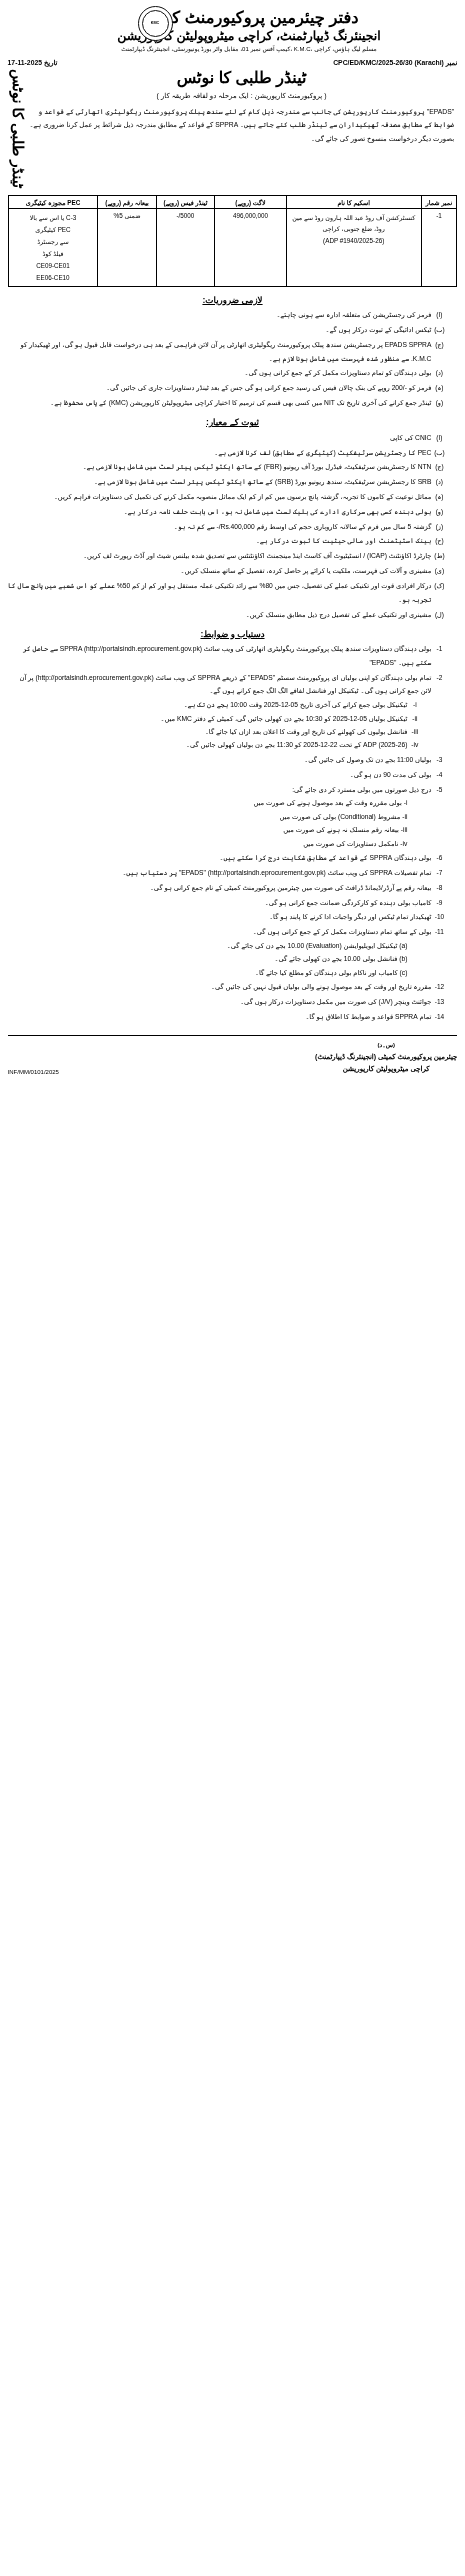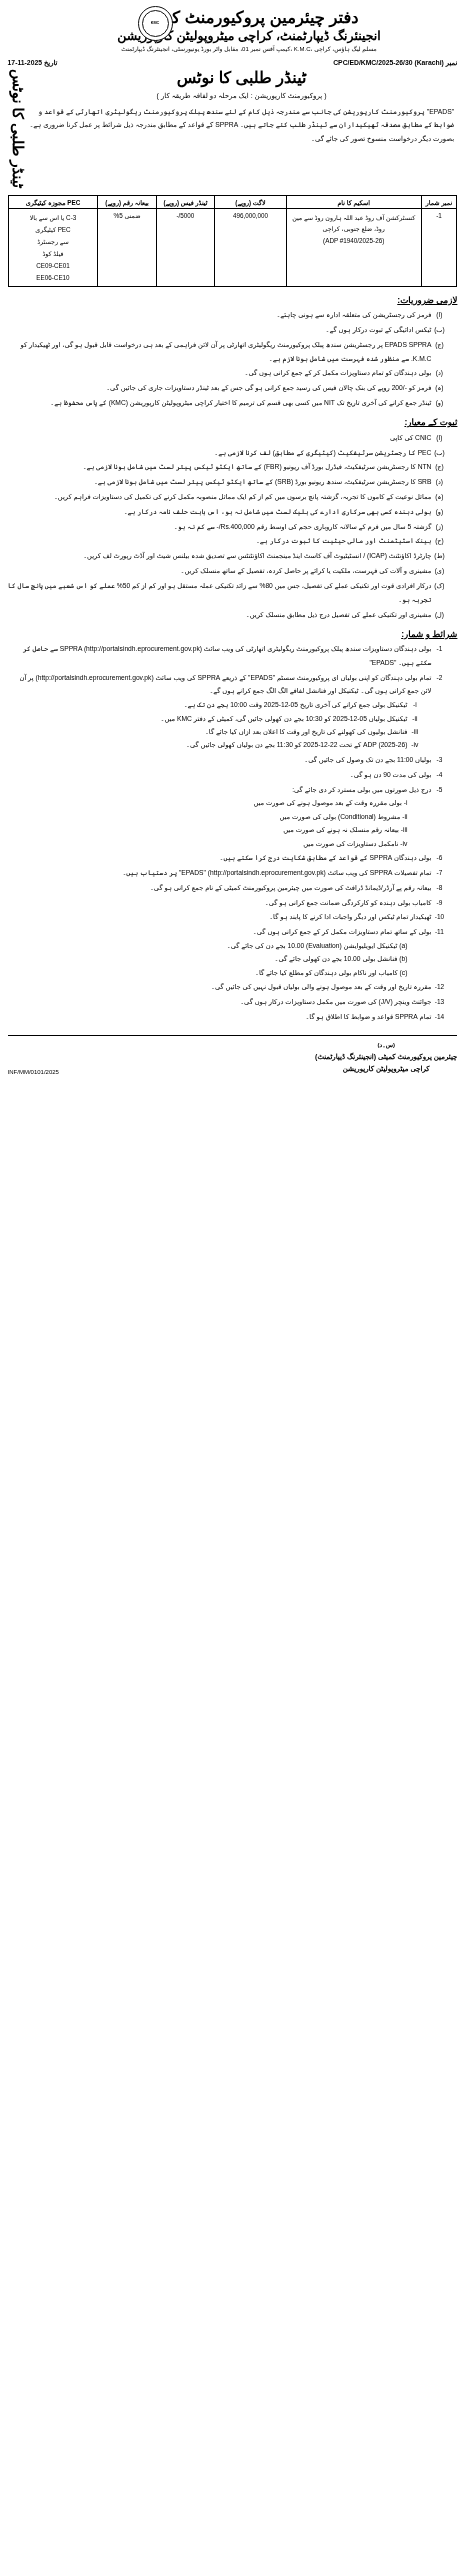--- a/index.html
+++ b/index.html
@@ -121,21 +121,21 @@
   .col-name { width: 30%; }
   .col-amt { width: 16%; }
   .col-fee { width: 13%; }
   .col-earn { width: 13%; }
   .col-pec { width: 20%; }
   .cell-left { text-align: right; line-height: 1.8; }
   .pec-lines { line-height: 1.9; }
 
   
   .section-title {
-    text-align: right;
+    text-align: center;
     font-size: 8.7px;
     font-weight: bold;
     margin: 7.6px 0 3.3px 0;
     text-decoration: underline;
   }
   ol.items {
     direction: rtl;
     margin: 0;
     padding: 0 12px 0 0;
     list-style: none;
@@ -272,21 +272,21 @@
     <li><span class="marker">(ہ)</span><span>مماثل نوعیت کے کاموں کا تجربہ، گزشتہ پانچ برسوں میں کم از کم ایک مماثل منصوبہ مکمل کرنے کی تکمیل کی دستاویزات فراہم کریں۔</span></li>
     <li><span class="marker">(و)</span><span>بولی دہندہ کسی بھی سرکاری ادارے کی بلیک لسٹ میں شامل نہ ہو، اس بابت حلف نامہ درکار ہے۔</span></li>
     <li><span class="marker">(ز)</span><span>گزشتہ 5 سال میں فرم کے سالانہ کاروباری حجم کی اوسط رقم Rs.400,000/- سے کم نہ ہو۔</span></li>
     <li><span class="marker">(ح)</span><span>بینک اسٹیٹمنٹ اور مالی حیثیت کا ثبوت درکار ہے۔</span></li>
     <li><span class="marker">(ط)</span><span>چارٹرڈ اکاؤنٹنٹ (ICAP) / انسٹیٹیوٹ آف کاسٹ اینڈ مینجمنٹ اکاؤنٹنٹس سے تصدیق شدہ بیلنس شیٹ اور آڈٹ رپورٹ لف کریں۔</span></li>
     <li><span class="marker">(ی)</span><span>مشینری و آلات کی فہرست، ملکیت یا کرائے پر حاصل کردہ، تفصیل کے ساتھ منسلک کریں۔</span></li>
     <li><span class="marker">(ک)</span><span>درکار افرادی قوت اور تکنیکی عملے کی تفصیل، جس میں 80% سے زائد تکنیکی عملہ مستقل ہو اور کم از کم 50% عملے کو اس شعبے میں پانچ سال کا تجربہ ہو۔</span></li>
     <li><span class="marker">(ل)</span><span>مشینری اور تکنیکی عملے کی تفصیل درج ذیل مطابق منسلک کریں۔</span></li>
   </ol>
 
-  <div class="section-title rtl">شرائط و شمار:</div>
+  <div class="section-title rtl">دستیاب و ضوابط:</div>
   <ol class="items">
 
     <li><span class="marker">1-</span><span>بولی دہندگان دستاویزات سندھ پبلک پروکیورمنٹ ریگولیٹری اتھارٹی کی ویب سائٹ SPPRA (http://portalsindh.eprocurement.gov.pk) سے حاصل کر سکتے ہیں۔ "EPADS"</span></li>
 
     <li>
       <span class="marker">2-</span>
       <span>تمام بولی دہندگان کو اپنی بولیاں ای پروکیورمنٹ سسٹم "EPADS" کے ذریعے SPPRA کی ویب سائٹ (http://portalsindh.eprocurement.gov.pk) پر آن لائن جمع کرانی ہوں گی۔ ٹیکنیکل اور فنانشل لفافے الگ الگ جمع کرانے ہوں گے۔</span>
       <ul class="sub-list">
         <li><span class="marker">i-</span><span>ٹیکنیکل بولی جمع کرانے کی آخری تاریخ 05-12-2025 وقت 10:00 بجے دن تک ہے۔</span></li>
         <li><span class="marker">ii-</span><span>ٹیکنیکل بولیاں 05-12-2025 کو 10:30 بجے دن کھولی جائیں گی، کمیٹی کے دفتر KMC میں۔</span></li>

